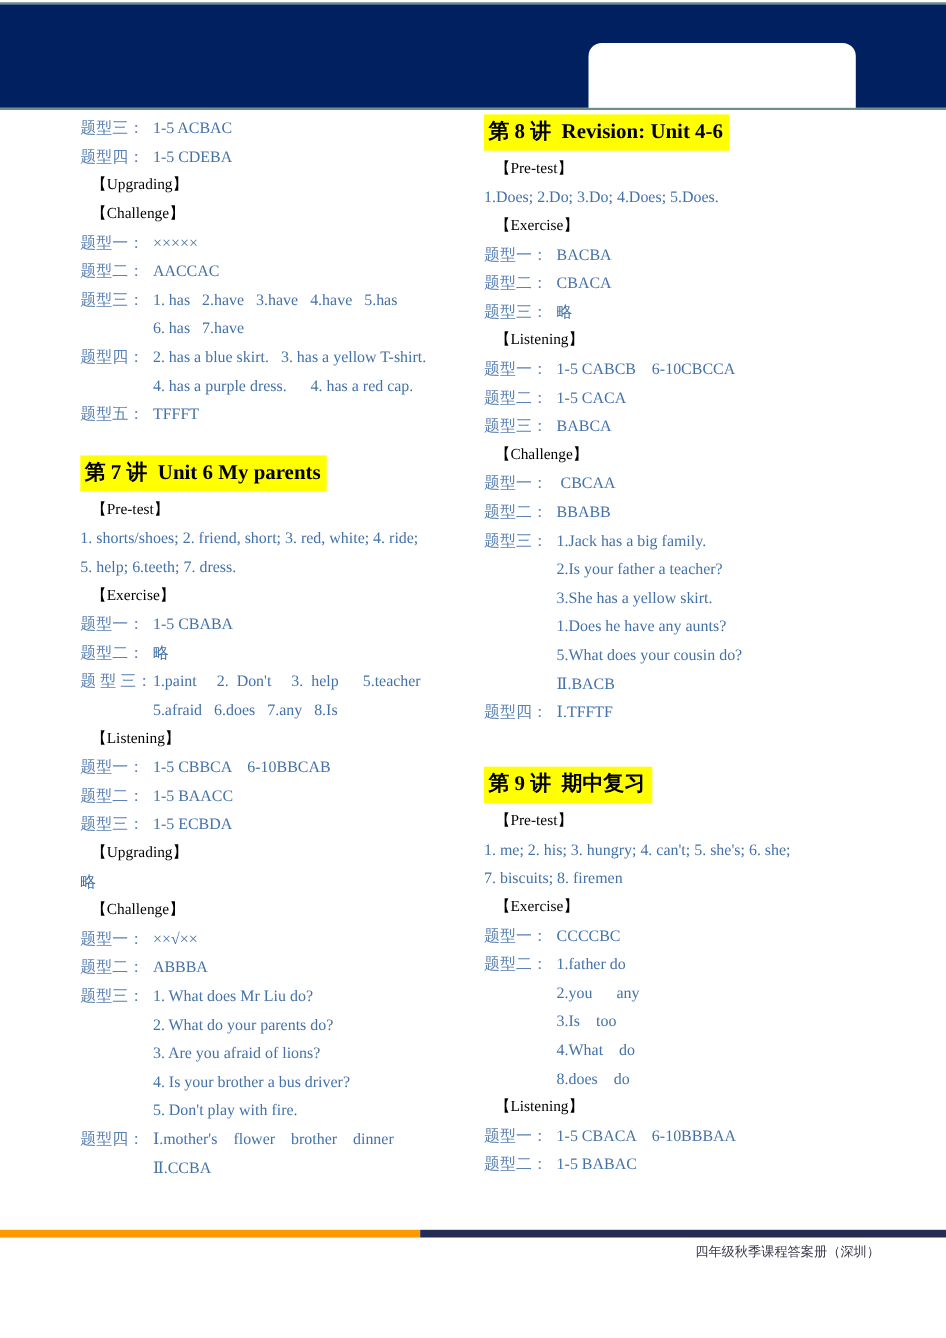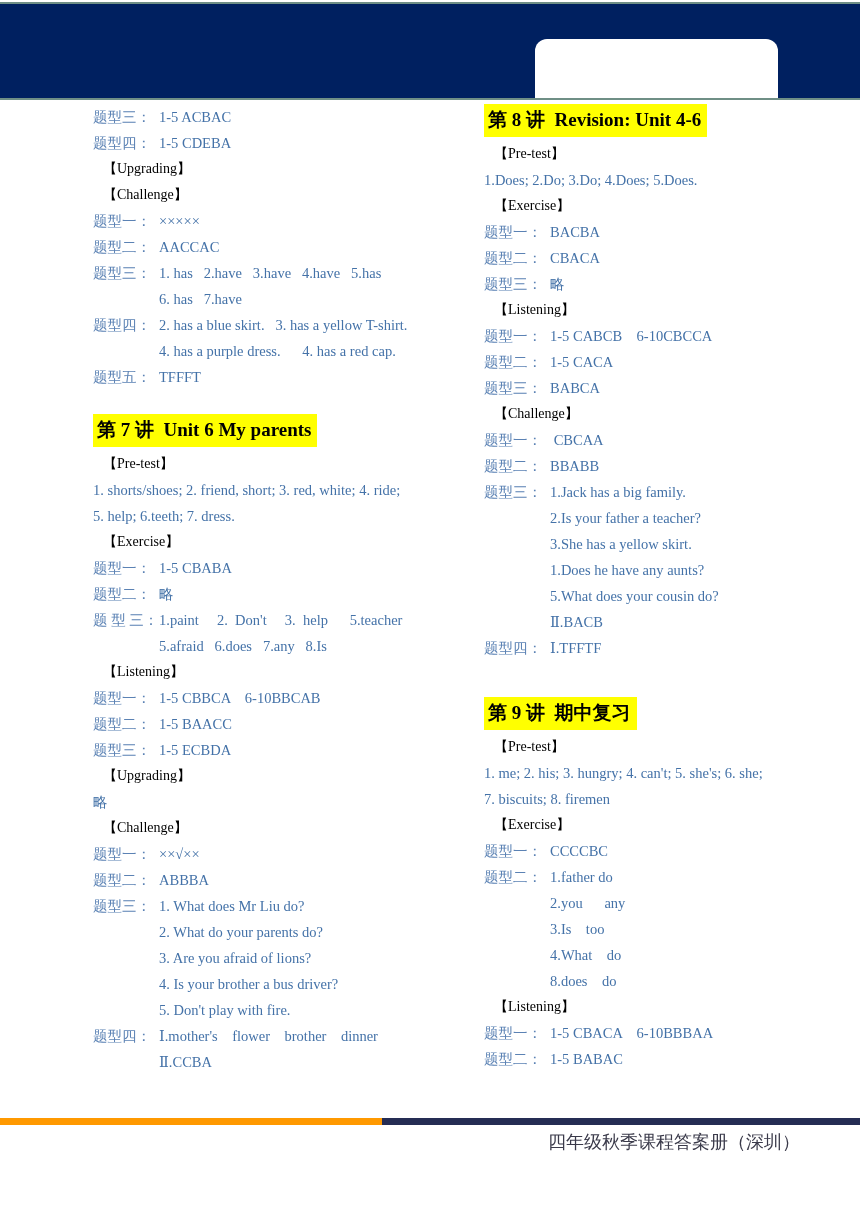--- a/index.html
+++ b/index.html
@@ -48,22 +48,22 @@
     position: absolute;
     left: 0; top: 104px;
     width: 860px;
     height: 1000px;
   }
   .col {
     position: absolute;
     top: 0;
     width: 375px;
   }
-  .col-left  { left: 93px; }
-  .col-right { left: 440px; margin-left: 44px; }
+  .col-left  { left: 73px; }
+  .col-right { left: 440px; }
 
   
   .line {
     color: #4472a8;
     font-size: 14.5px;
     line-height: 26px;
     white-space: pre;
   }
   .sec-head {
     color: #000000;
@@ -110,21 +110,21 @@
     left: 382px; top: 1118px;
     width: 478px; height: 7px;
     background: #252D54;
   }
   .footer-text {
     position: absolute;
     left: 0; top: 1130px;
     width: 800px;
     text-align: right;
     color: #3a3a4a;
-    font-size: 18px;
+    font-size: 12px;
     font-family: "DejaVu Sans", sans-serif;
     white-space: pre;
   }
 </style>
 </head>
 <body>
 
 <div class="header-rule-top"></div>
 <div class="header-band">
   <div class="header-cutout"></div>

